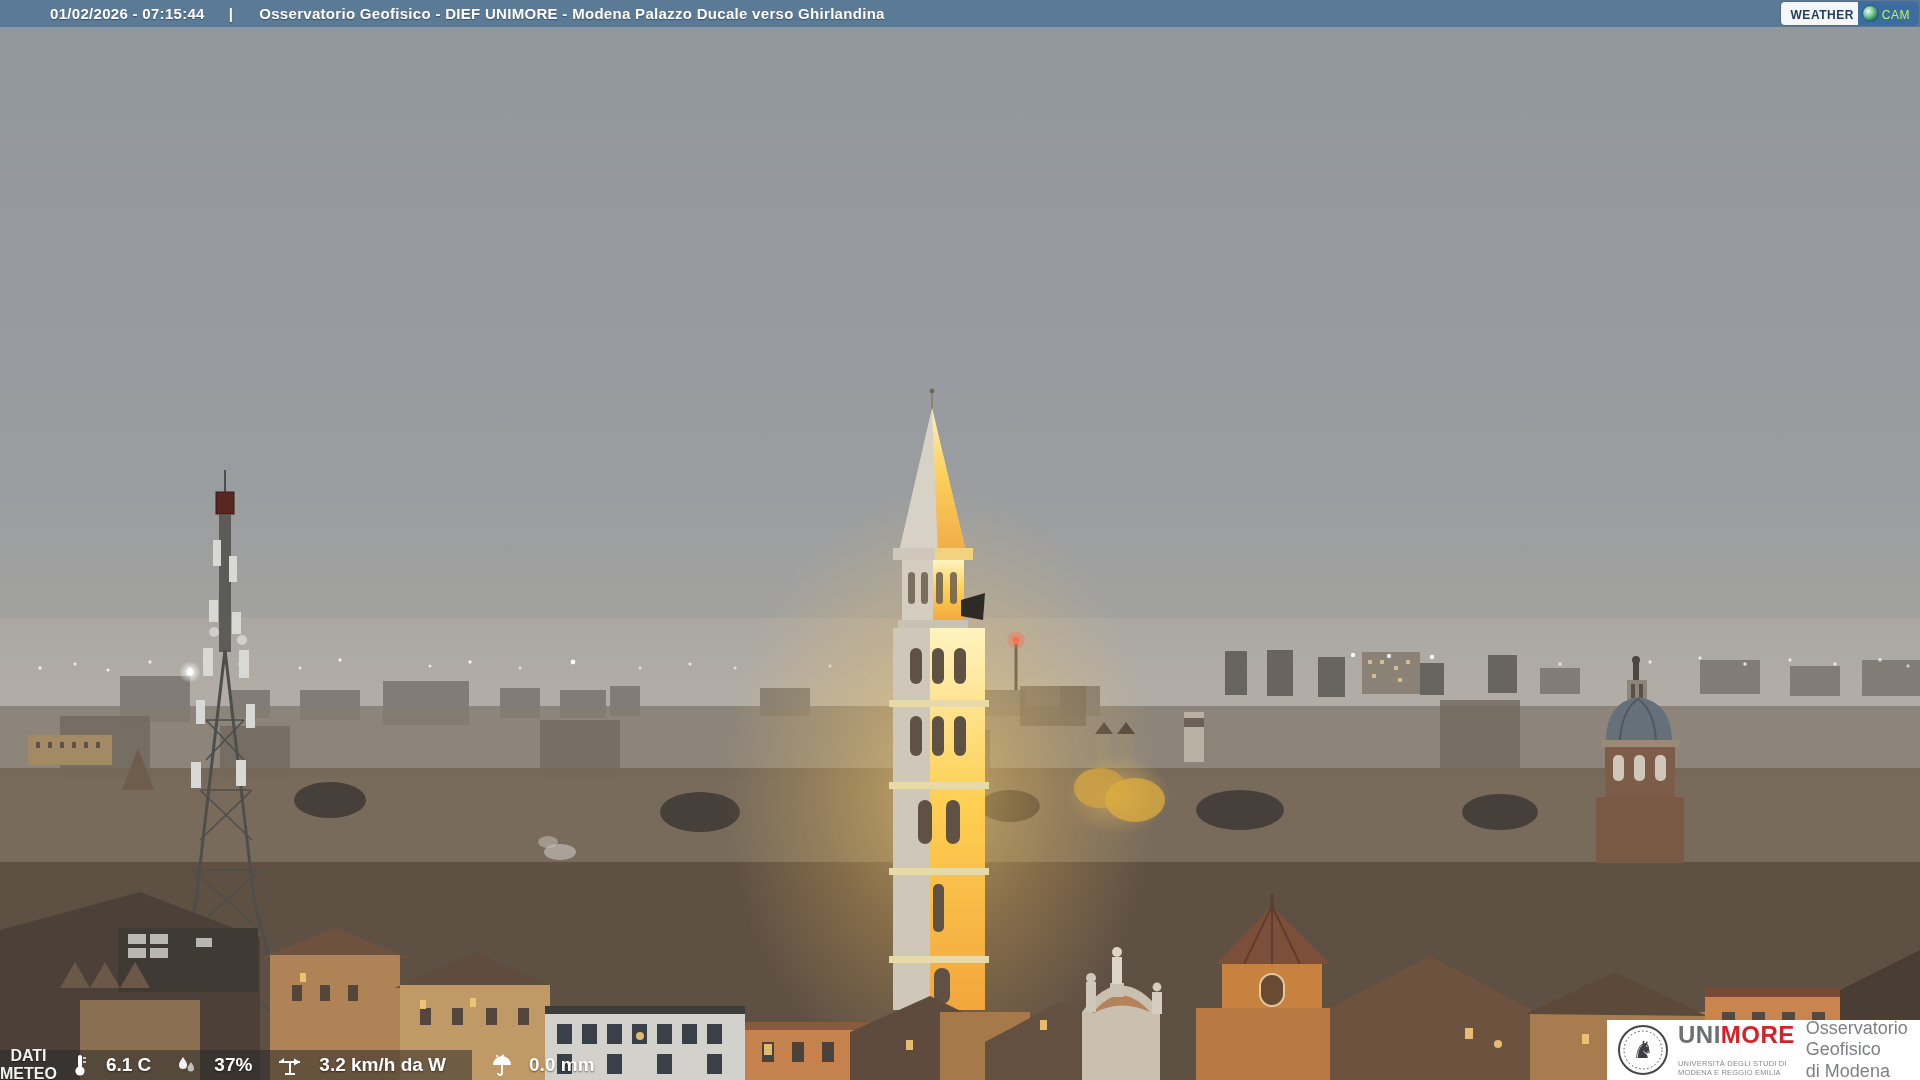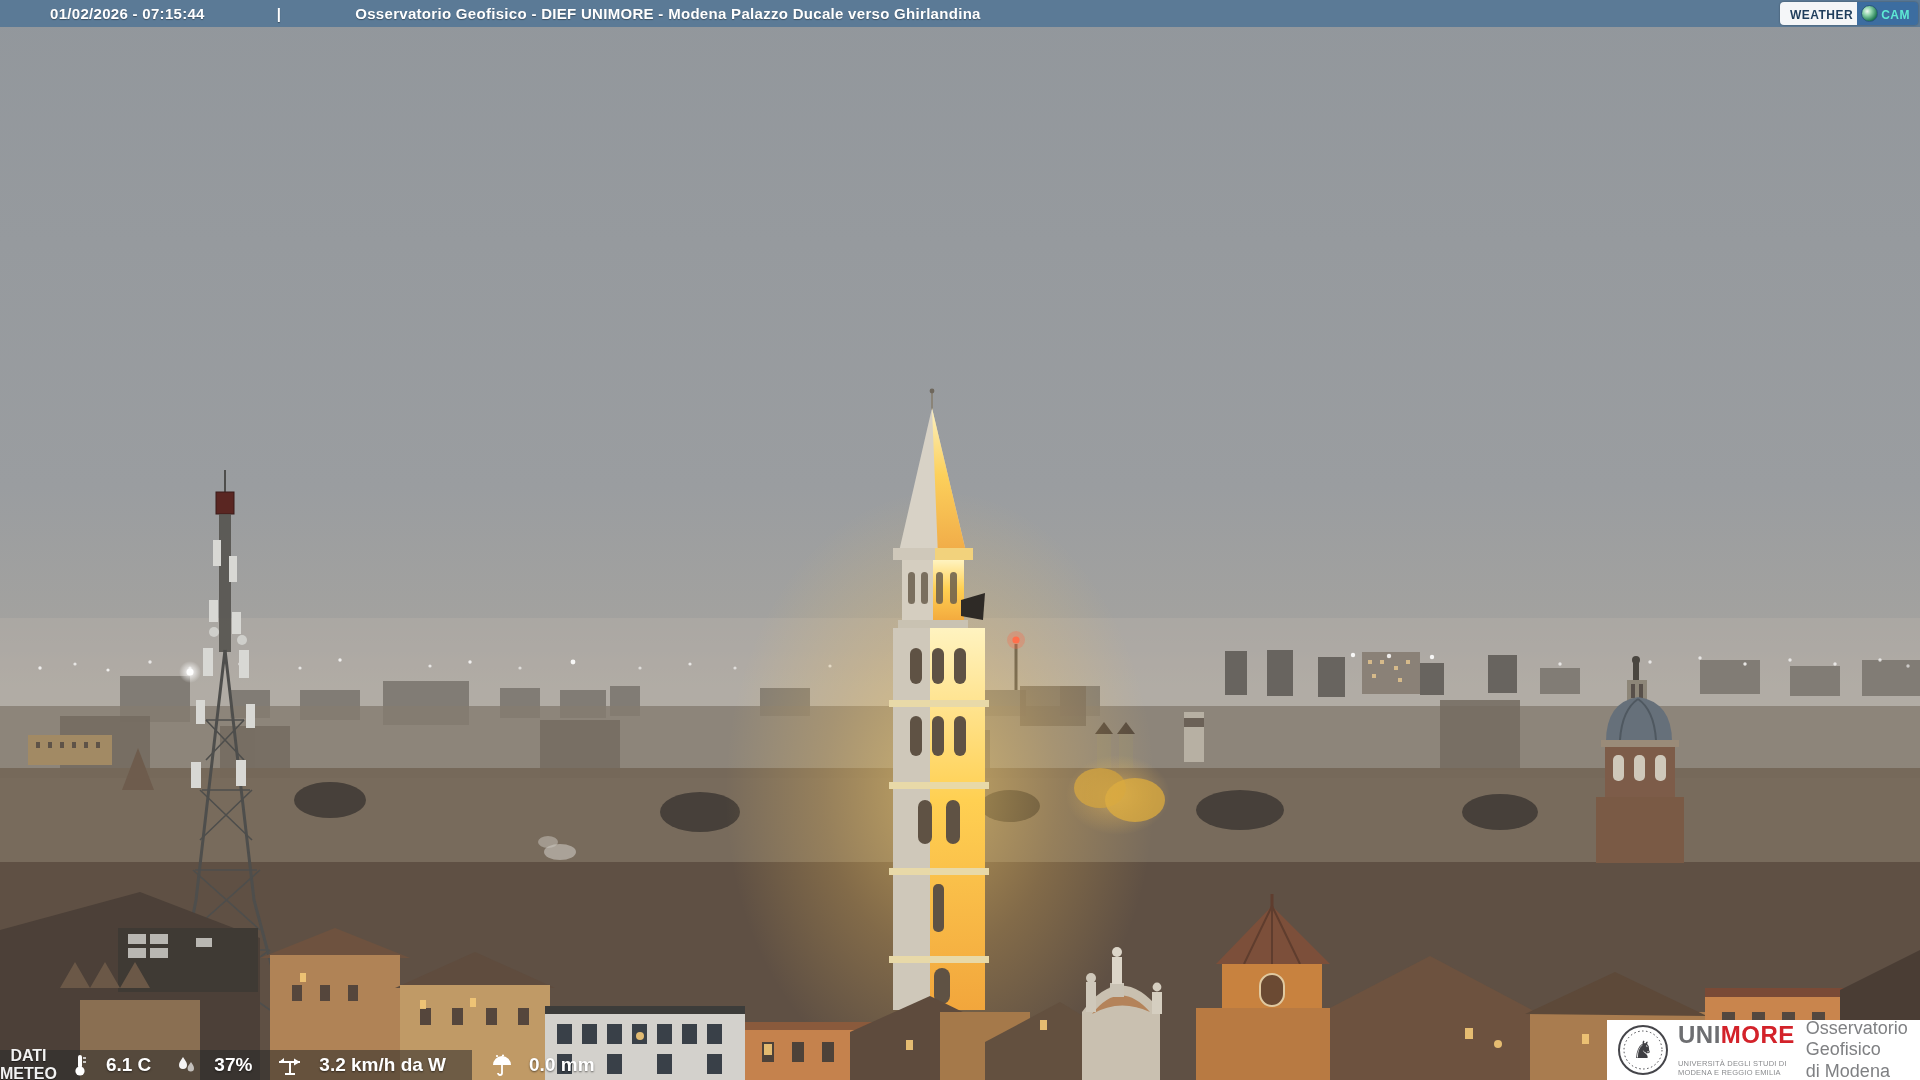--- a/index.html
+++ b/index.html
@@ -3,31 +3,31 @@
 <meta charset="utf-8">
 <style>
   html,body{margin:0;padding:0;background:#222;}
   .stage{position:relative;width:1920px;height:1080px;overflow:hidden;
          font-family:"Liberation Sans",sans-serif;}
   .scene{position:absolute;inset:0;display:block;}
 
   
   .topbar{position:absolute;top:0;left:0;right:0;height:27px;background:#5b7a96;
           display:flex;align-items:center;color:#fff;font-weight:bold;font-size:15px;
-          letter-spacing:.3px;text-shadow:0 1px 1px rgba(0,0,0,.35);gap:48px;}
+          letter-spacing:.3px;text-shadow:0 1px 1px rgba(0,0,0,.35);}
   .topbar .dt{margin-left:50px;}
   .topbar .sep{margin:0 26px 0 24px;font-weight:bold;}
   .wc-logo{position:absolute;right:2px;top:2px;height:23px;display:flex;align-items:stretch;
            border-radius:4px;overflow:hidden;box-shadow:0 0 2px rgba(0,0,0,.4);}
   .wc-w{background:#f4f6f8;color:#1e3d5c;display:flex;align-items:center;
         padding:0 4px 0 10px;font-variant:small-caps;text-transform:lowercase;
         font-size:17px;font-weight:bold;letter-spacing:.5px;text-shadow:none;}
-  .wc-c{background:#3c6da0;color:#5eead4;display:flex;align-items:center;gap:3px;
+  .wc-c{background:#3c6da0;color:#bef264;display:flex;align-items:center;gap:3px;
         padding:0 8px 0 4px;font-variant:small-caps;text-transform:lowercase;
-        font-size:17px;font-weight:bold;letter-spacing:.5px;text-shadow:none;}
+        font-size:17px;font-weight:normal;letter-spacing:.5px;text-shadow:none;}
   .lens{width:15px;height:15px;border-radius:50%;
         background:radial-gradient(circle at 35% 35%, #eef8f1 0%, #8fd4ab 30%, #1f7a52 72%, #134c34 100%);
         border:1px solid #2a567e;}
 
   
   .meteobar{position:absolute;left:0;bottom:0;width:472px;height:30px;
             background:rgba(42,42,42,.55);display:flex;align-items:center;color:#fff;}
   .dati{width:62px;text-align:center;font-size:16px;font-weight:bold;line-height:1.15;
         color:#f2f2f2;text-shadow:0 1px 1px rgba(0,0,0,.5);}
   .witem{display:flex;align-items:center;gap:15px;font-size:19px;font-weight:bold;

